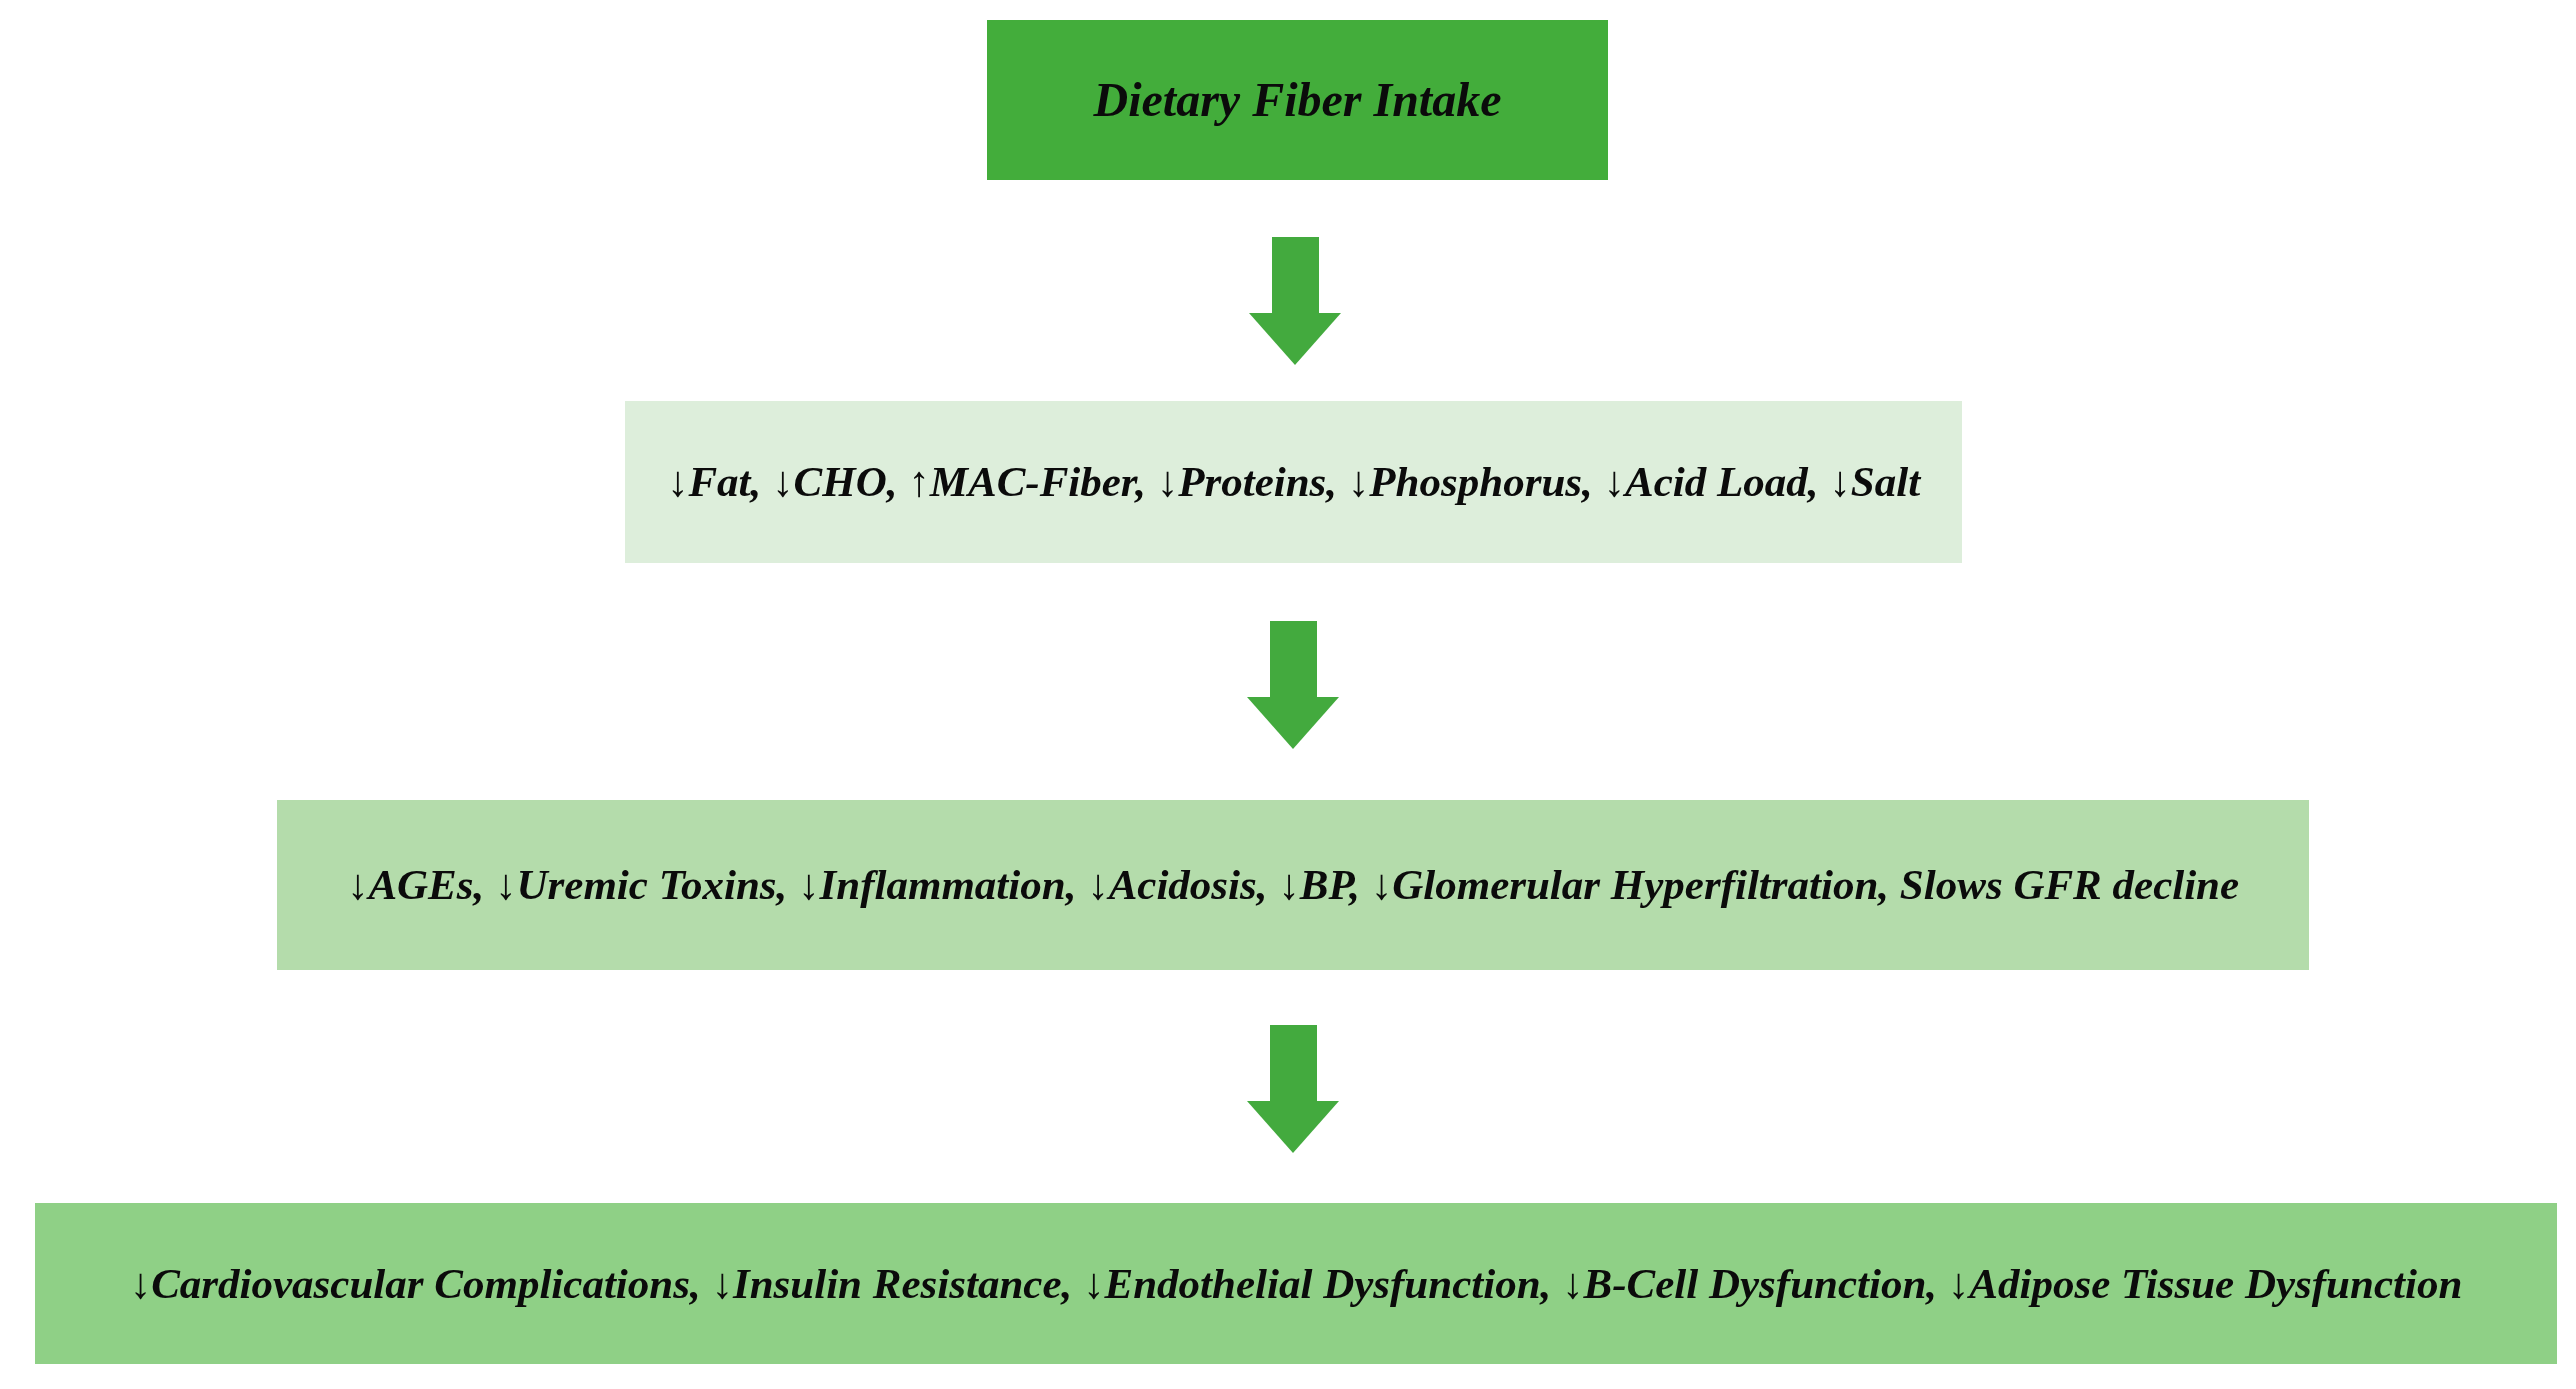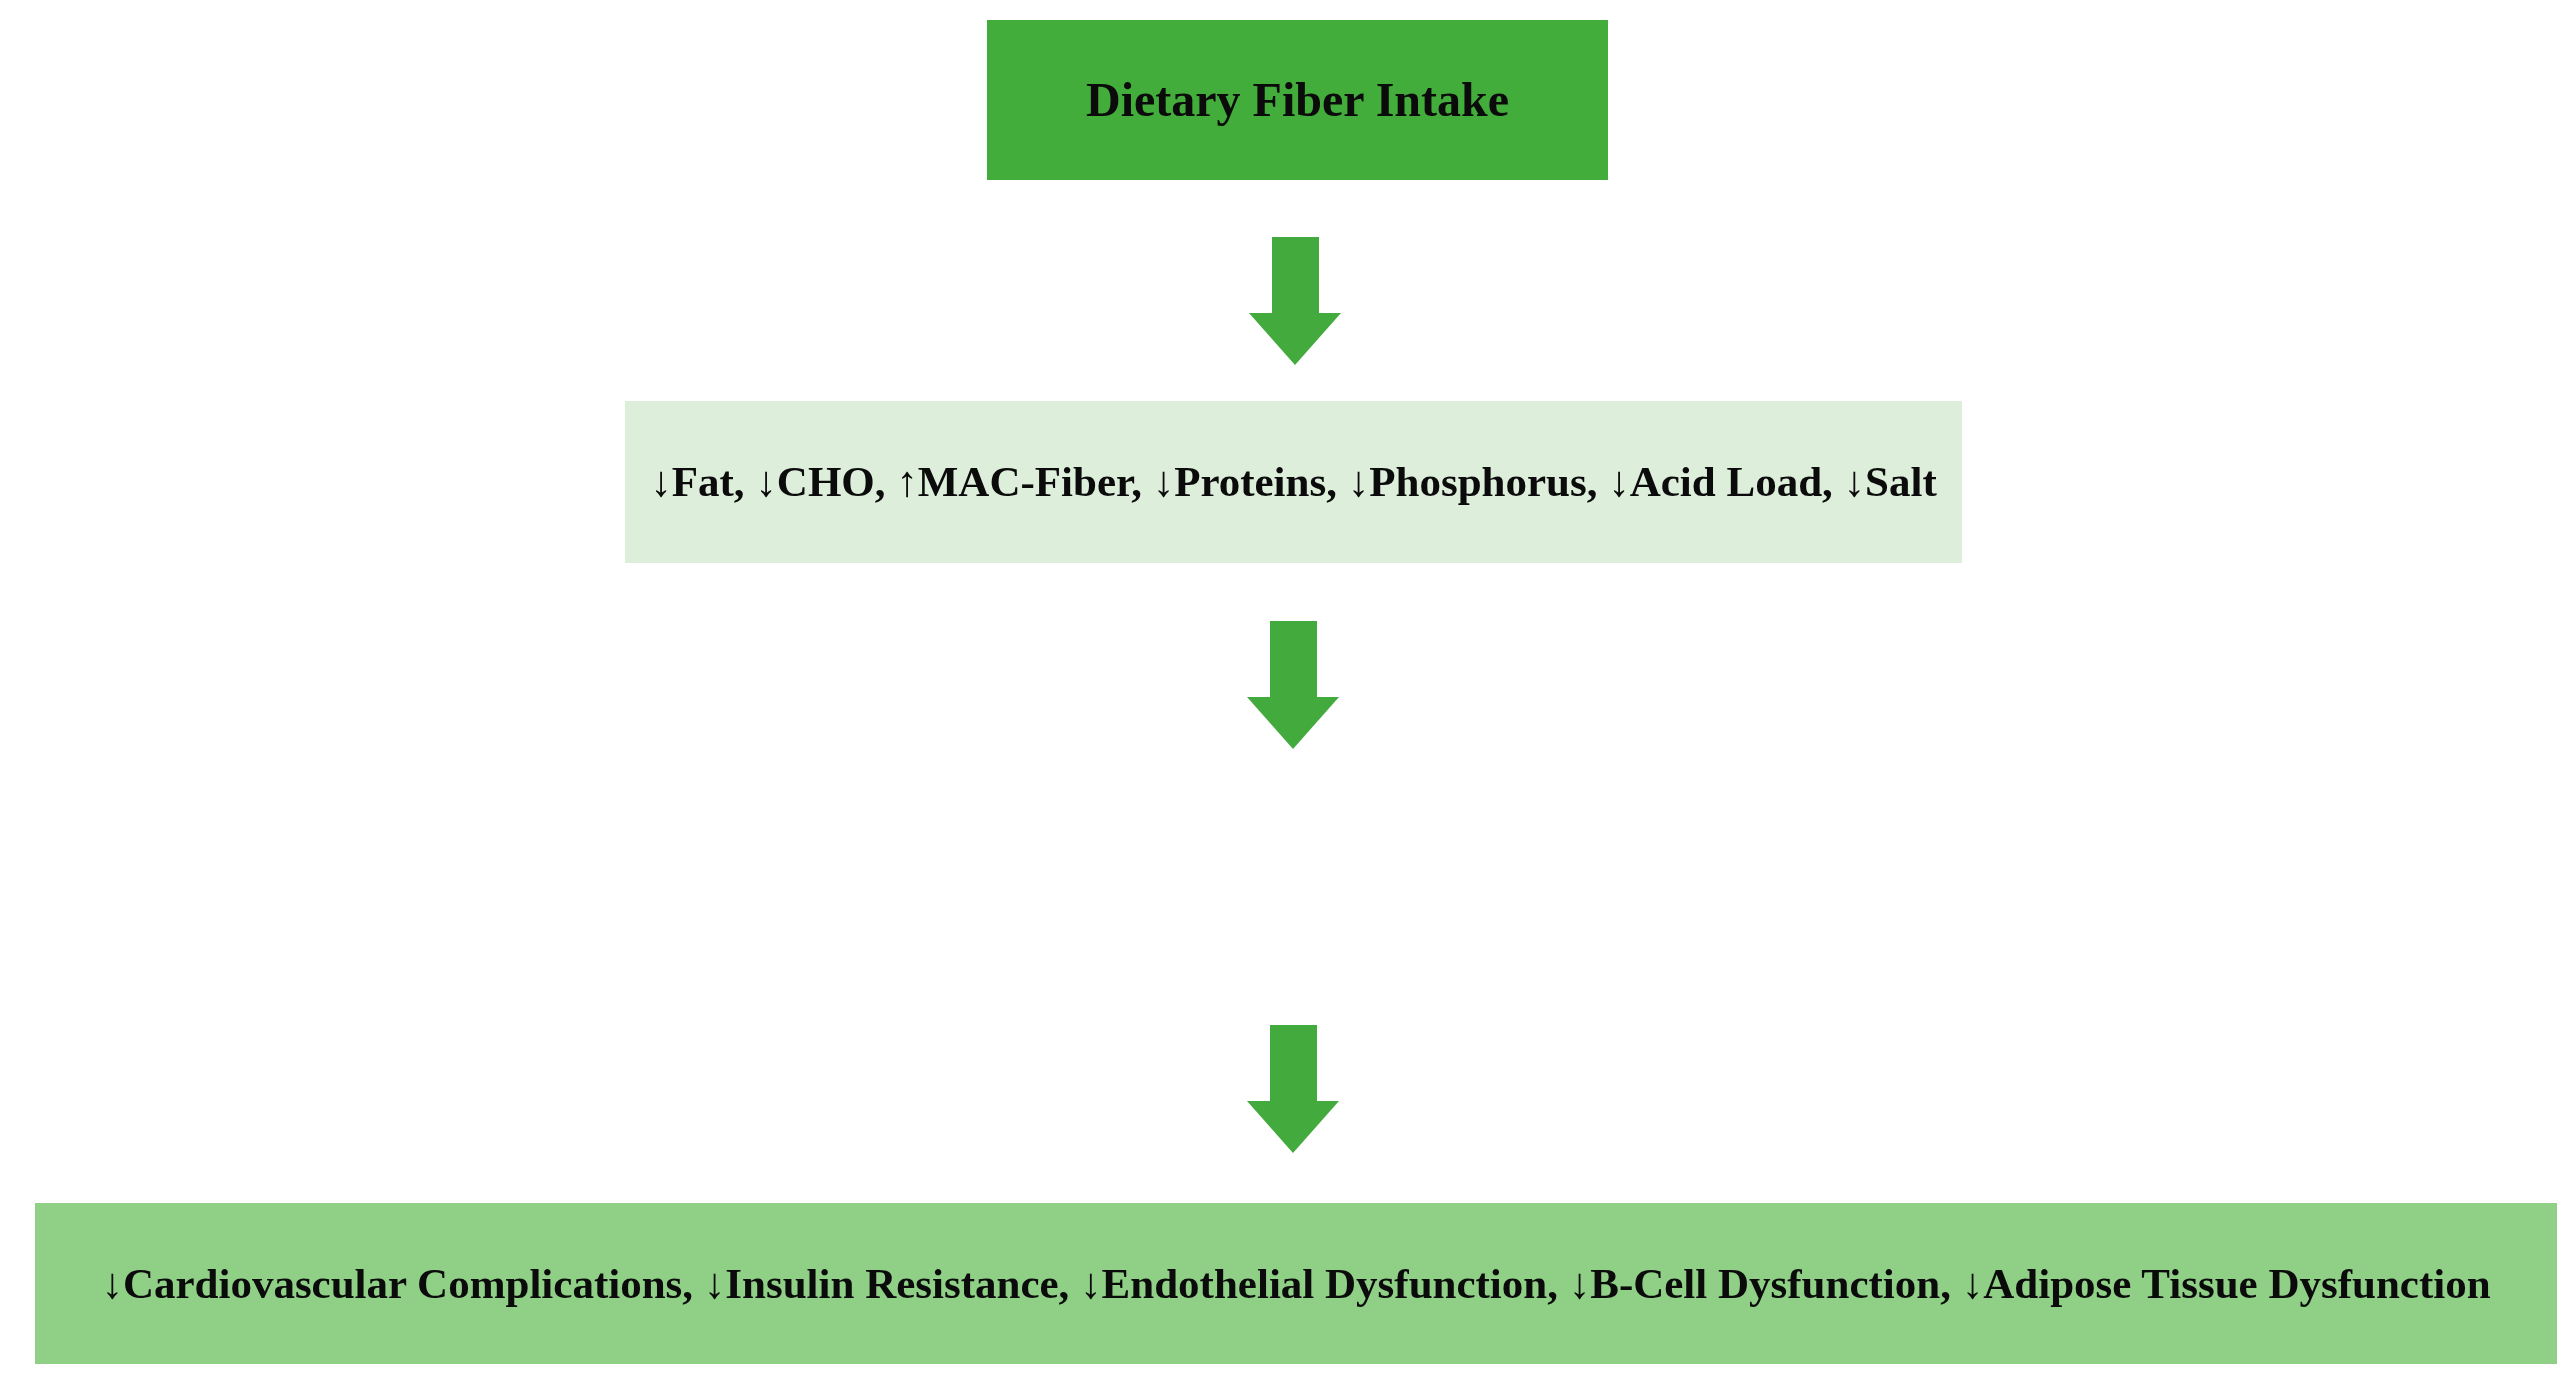--- a/index.html
+++ b/index.html
@@ -18,20 +18,21 @@
     height: 1390px;
     background: var(--page-bg, #ffffff);
     overflow: hidden;
   }
   .box {
     position: absolute;
     display: flex;
     align-items: center;
     justify-content: center;
     text-align: right;
+    font-style: italic;
   }
   .box-text {
     font-weight: 700;
     color: var(--text-color, #0b0b0b);
     line-height: 1.15;
     white-space: nowrap;
   }
   .header-box {
     left: 987px;
     top: 20px;
@@ -109,20 +110,23 @@
 
   <div class="box level-box level-1">
     <span class="box-text">↓Fat, ↓CHO, ↑MAC-Fiber, ↓Proteins, ↓Phosphorus, ↓Acid Load, ↓Salt</span>
   </div>
 
   <div class="arrow arrow-2">
     <div class="arrow-stem"></div>
     <div class="arrow-head"></div>
   </div>
 
+  <div class="box level-box level-2">
+    <span class="box-text">↓AGEs, ↓Uremic Toxins, ↓Inflammation, ↓Acidosis, ↓BP, ↓Glomerular Hyperfiltration, Slows GFR decline</span>
+  </div>
 
   <div class="arrow arrow-3">
     <div class="arrow-stem"></div>
     <div class="arrow-head"></div>
   </div>
 
   <div class="box level-box level-3">
     <span class="box-text">↓Cardiovascular Complications, ↓Insulin Resistance, ↓Endothelial Dysfunction, ↓B-Cell Dysfunction, ↓Adipose Tissue Dysfunction</span>
   </div>
 

